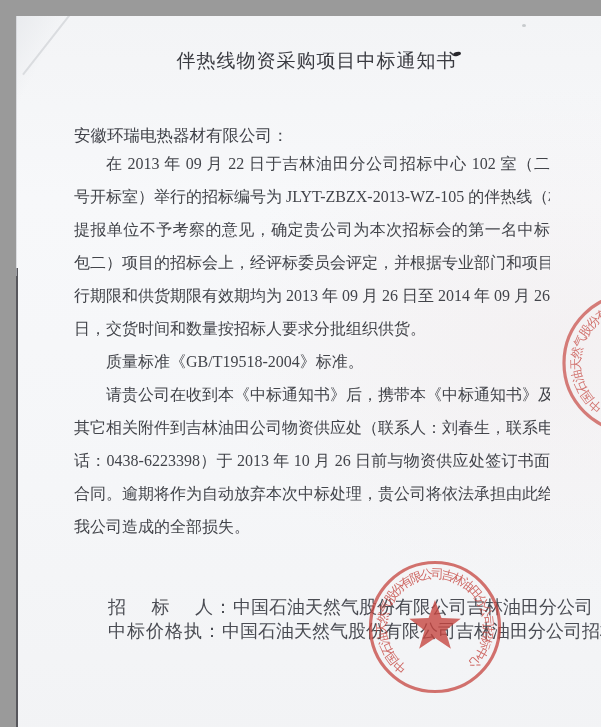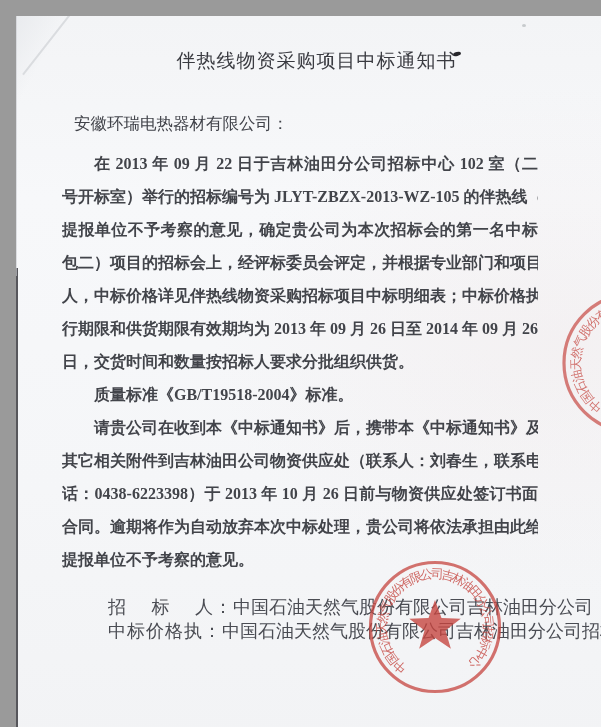--- a/index.html
+++ b/index.html
@@ -20,25 +20,25 @@
   .edge-left-faint{position:absolute;left:0;top:0;height:260px;width:1px;background:#c9ccd0;opacity:.6;}
   .crease{position:absolute;left:-8px;top:27px;width:78px;height:2px;background:#d3d6da;transform:rotate(-52deg);opacity:.8;}
   .speck{position:absolute;left:437px;top:36px;width:8px;height:4px;background:#26262b;border-radius:50%;transform:rotate(-14deg);}
   .speck2{position:absolute;left:506px;top:8px;width:4px;height:3px;background:#c7cacd;border-radius:50%;}
 
   .title{
     position:absolute;left:0;right:0;top:32px;
     text-align:center;font-size:19px;letter-spacing:1px;color:#3a3b41;
   }
   .addressee{
-    position:absolute;left:58px;top:97px;
+    position:absolute;left:58px;top:109px;
     font-size:16.5px;color:#404249;
   }
   .bodytext{
-    position:absolute;left:46px;top:131px;width:476px;font-weight:bold;
+    position:absolute;left:58px;top:131px;width:476px;
   }
   .line{
     height:33px;line-height:33px;font-size:16px;
     white-space:nowrap;overflow:hidden;
     text-align:justify;text-align-last:justify;
     color:#42444a;
   }
   .line.indent{padding-left:32px;}
   .line.end{text-align-last:left;}
 
@@ -67,29 +67,28 @@
   <div class="speck2"></div>
 
   <div class="title">伴热线物资采购项目中标通知书</div>
   <div class="addressee">安徽环瑞电热器材有限公司：</div>
 
   <div class="bodytext">
     <div class="line indent">在 2013 年 09 月 22 日于吉林油田分公司招标中心 102 室（二</div>
     <div class="line">号开标室）举行的招标编号为 JLYT-ZBZX-2013-WZ-105 的伴热线（标</div>
     <div class="line">提报单位不予考察的意见，确定贵公司为本次招标会的第一名中标</div>
     <div class="line">包二）项目的招标会上，经评标委员会评定，并根据专业部门和项目</div>
-    <div class="line">人，中标价格详见伴热线物资采购招标项目中标明细表；中标价格执</div>
     <div class="line">行期限和供货期限有效期均为 2013 年 09 月 26 日至 2014 年 09 月 26</div>
     <div class="line end">日，交货时间和数量按招标人要求分批组织供货。</div>
     <div class="line indent end">质量标准《GB/T19518-2004》标准。</div>
     <div class="line indent">请贵公司在收到本《中标通知书》后，携带本《中标通知书》及</div>
     <div class="line">其它相关附件到吉林油田公司物资供应处（联系人：刘春生，联系电</div>
     <div class="line">话：0438-6223398）于 2013 年 10 月 26 日前与物资供应处签订书面</div>
     <div class="line">合同。逾期将作为自动放弃本次中标处理，贵公司将依法承担由此给</div>
-    <div class="line end">提报单位不予考察的意见。</div>
+    <div class="line end">我公司造成的全部损失。</div>
   </div>
 
   <div class="footer">
     <div class="frow">
       <span class="lbl">招　 标　 人：</span><span>中国石油天然气股份有限公司吉林油田分公司</span>
     </div>
     <div class="frow">
       <span class="lbl">中标价格执：</span><span>中国石油天然气股份有限公司吉林油田分公司招标中心</span>
     </div>
   </div>

